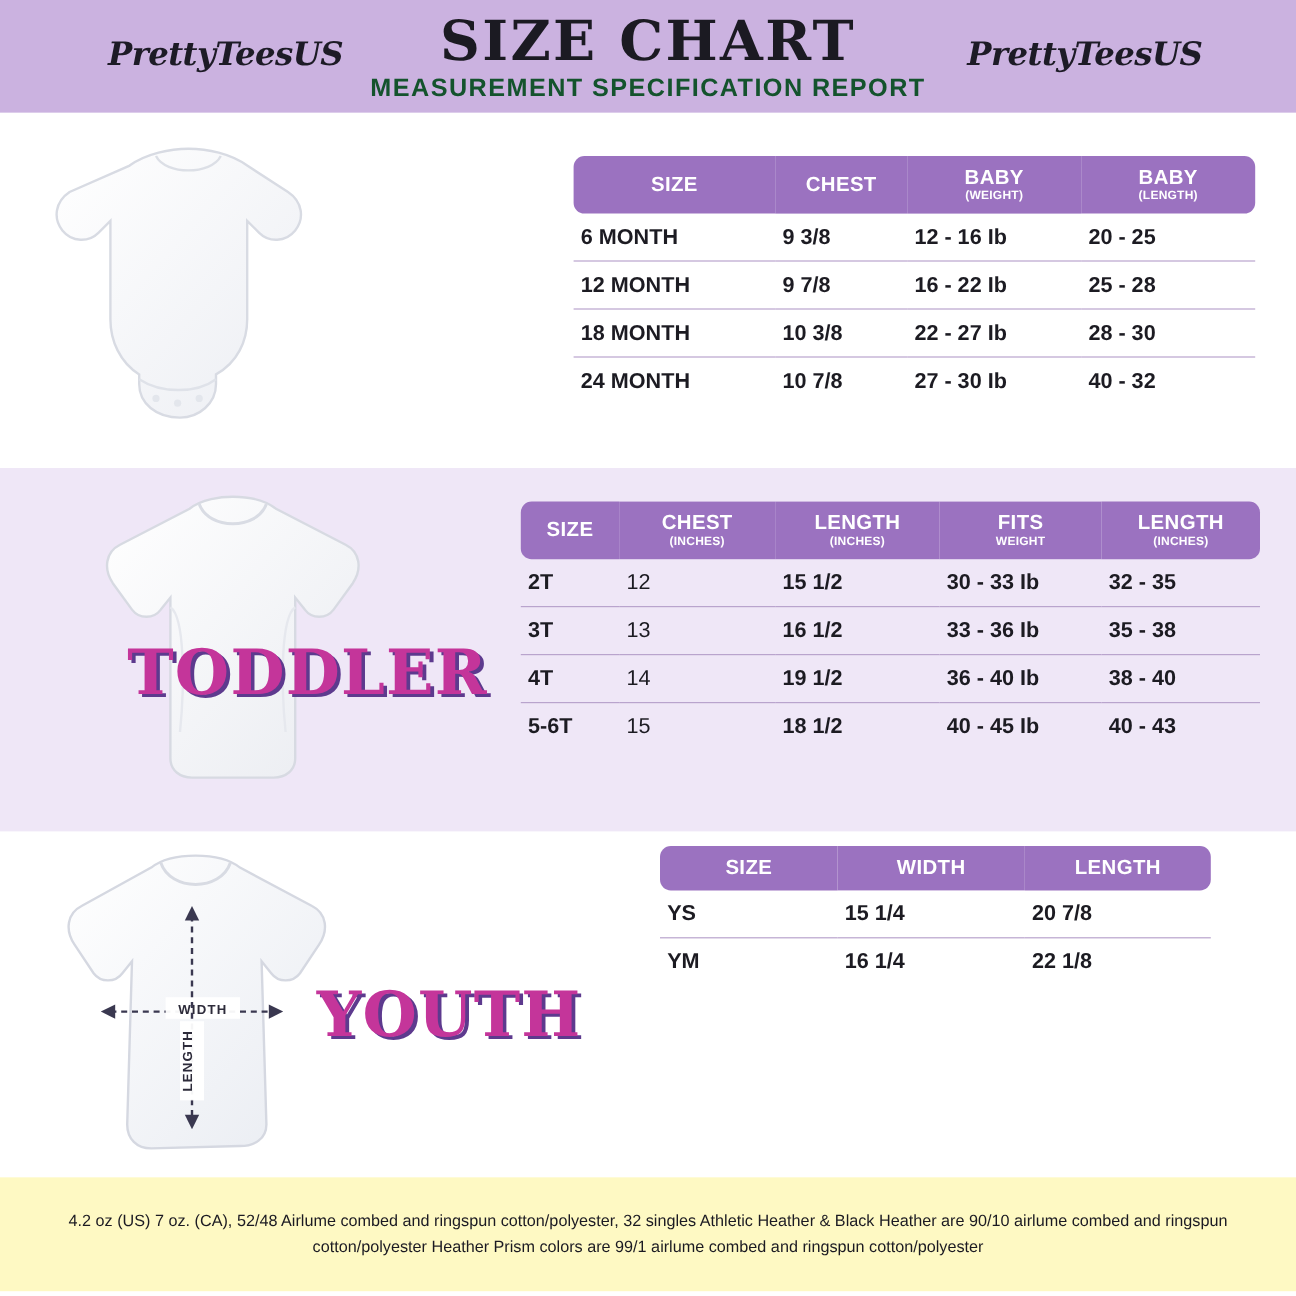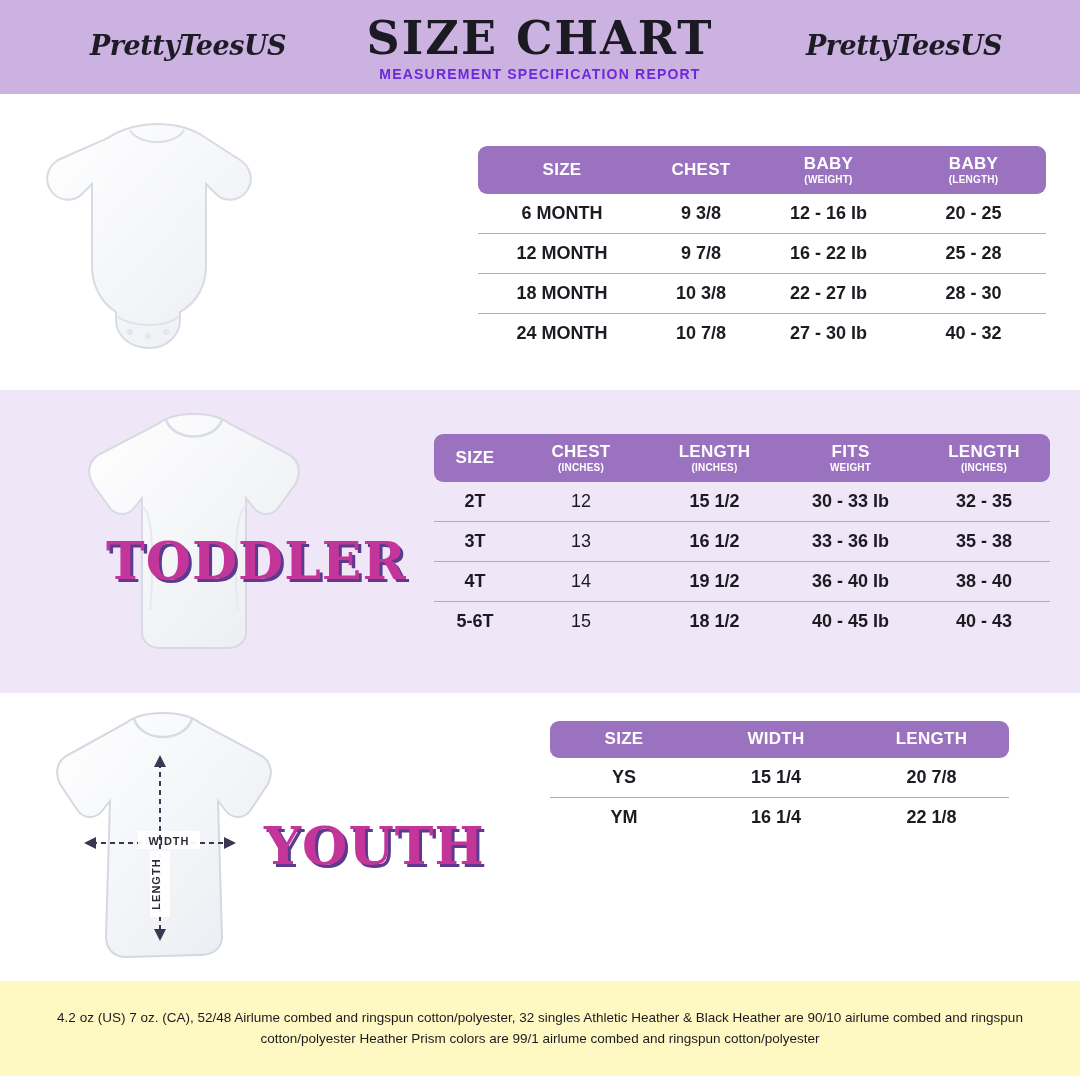--- a/index.html
+++ b/index.html
@@ -35,23 +35,23 @@
     font-family: "DejaVu Serif", serif;
     font-weight: bold;
     font-size: 46px;
     letter-spacing: 2px;
     color: #1b1a22;
     line-height: 1.05;
   }
   .subtitle {
     font-family: "Liberation Sans", sans-serif;
     font-weight: bold;
-    font-size: 14px;
+    font-size: 21px;
     letter-spacing: 1.2px;
-    color: #6d28d9;
+    color: #14532d;
     margin-top: 3px;
   }
 
   
   .section {
     position: relative;
     display: flex;
     align-items: center;
   }
   .sec-onesie { height: 296px; background: #ffffff; }
@@ -80,41 +80,41 @@
   .cat-youth   { left: 264px; top: 122px; font-size: 52px; }
 
   
   .garment { position:absolute; }
 
   .onesie-wrap { left: 30px; top: 22px; width: 255px; height: 250px; }
   .tee-wrap { left: 62px; top: 20px; width: 260px; height: 250px; }
   .youth-wrap { left: 22px; top: 18px; width: 280px; height: 250px; }
 
   
-  .tbl-wrap { position: absolute; margin-top: 16px; }
+  .tbl-wrap { position: absolute; }
   table.size {
     border-collapse: collapse;
     font-family: "Liberation Sans", sans-serif;
     background: transparent;
   }
   table.size th {
     background: #9b72c0;
     color: #ffffff;
     font-weight: bold;
     text-align: center;
     line-height: 1.1;
     padding: 9px 6px;
     font-size: 17px;
     letter-spacing: .3px;
   }
   table.size th .sub { display:block; font-size: 10px; font-weight:bold; letter-spacing:.2px; }
   table.size th:first-child { border-top-left-radius: 9px; border-bottom-left-radius: 9px; }
   table.size th:last-child  { border-top-right-radius: 9px; border-bottom-right-radius: 9px; }
   table.size td {
-    text-align: center;
+    text-align: left;
     padding: 9px 6px;
     font-size: 18px;
     color: #1c1b22;
     border-bottom: 1px solid #b9a4cd;
   }
   table.size tr:last-child td { border-bottom: none; }
   table.size td.b { font-weight: bold; }
 
   .tbl-onesie { left: 478px; top: 36px; }
   .tbl-onesie th { font-size: 17px; }

